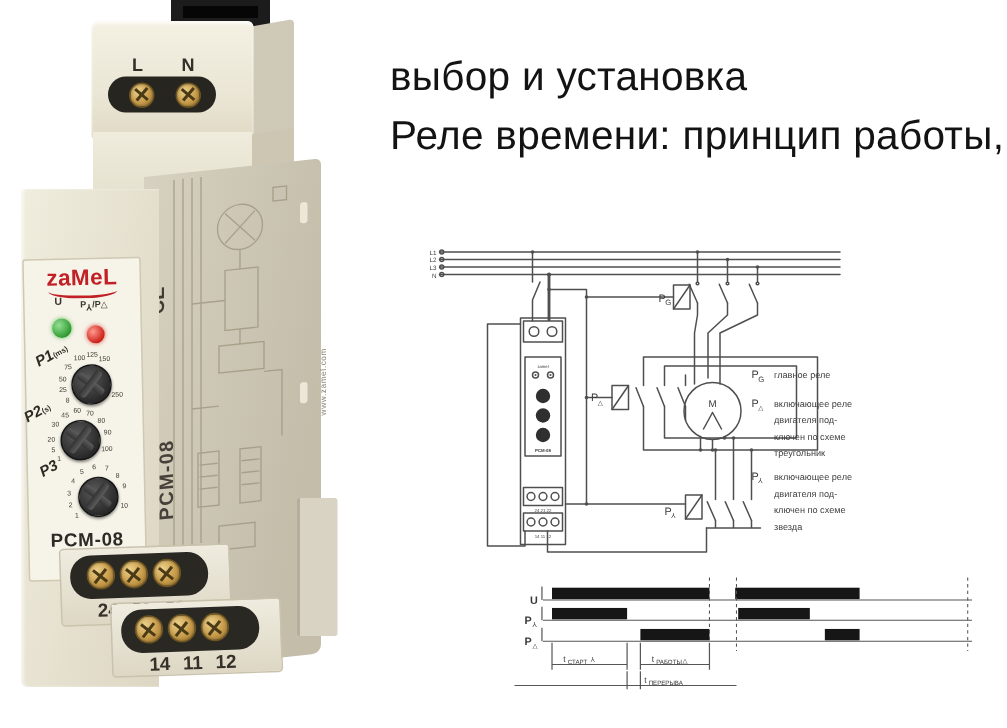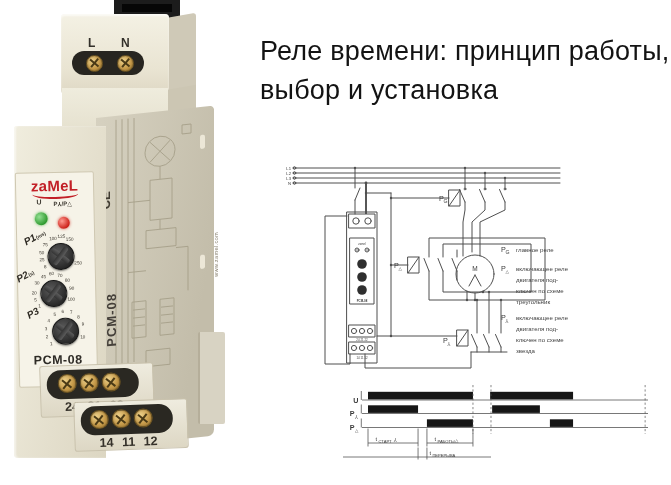--- a/index.html
+++ b/index.html
@@ -215,22 +215,22 @@
         <div class="screw" style="left:9px;top:4px;width:19px;height:19px;"></div>
         <div class="screw" style="left:31px;top:4px;width:19px;height:19px;"></div>
         <div class="screw" style="left:53px;top:4px;width:19px;height:19px;"></div>
       </div>
       <div class="tnums">14 11 12</div>
     </div>
     <div class="rail-notch"></div>
   </div>
 
   <div class="title">
+    <div>выбор и установка</div>
     <div>Реле времени: принцип работы,</div>
-    <div>выбор и установка</div>
   </div>
 
   <svg id="diag" class="diag" width="416" height="345" viewBox="0 0 416 345">
 
     <path class="w" d="M38,28 H305 M38,33 H305 M38,38 H305 M38,43 H305"></path>
     <circle class="w" cx="39.5" cy="28" r="1.3" fill="#fff"></circle>
       <circle class="w" cx="39.5" cy="33" r="1.3" fill="#fff"></circle>
     <circle class="w" cx="39.5" cy="38" r="1.3" fill="#fff"></circle>
       <circle class="w" cx="39.5" cy="43" r="1.3" fill="#fff"></circle>
     <text class="lbl" x="36" y="29.8" font-size="4.2" text-anchor="end">L1</text>

